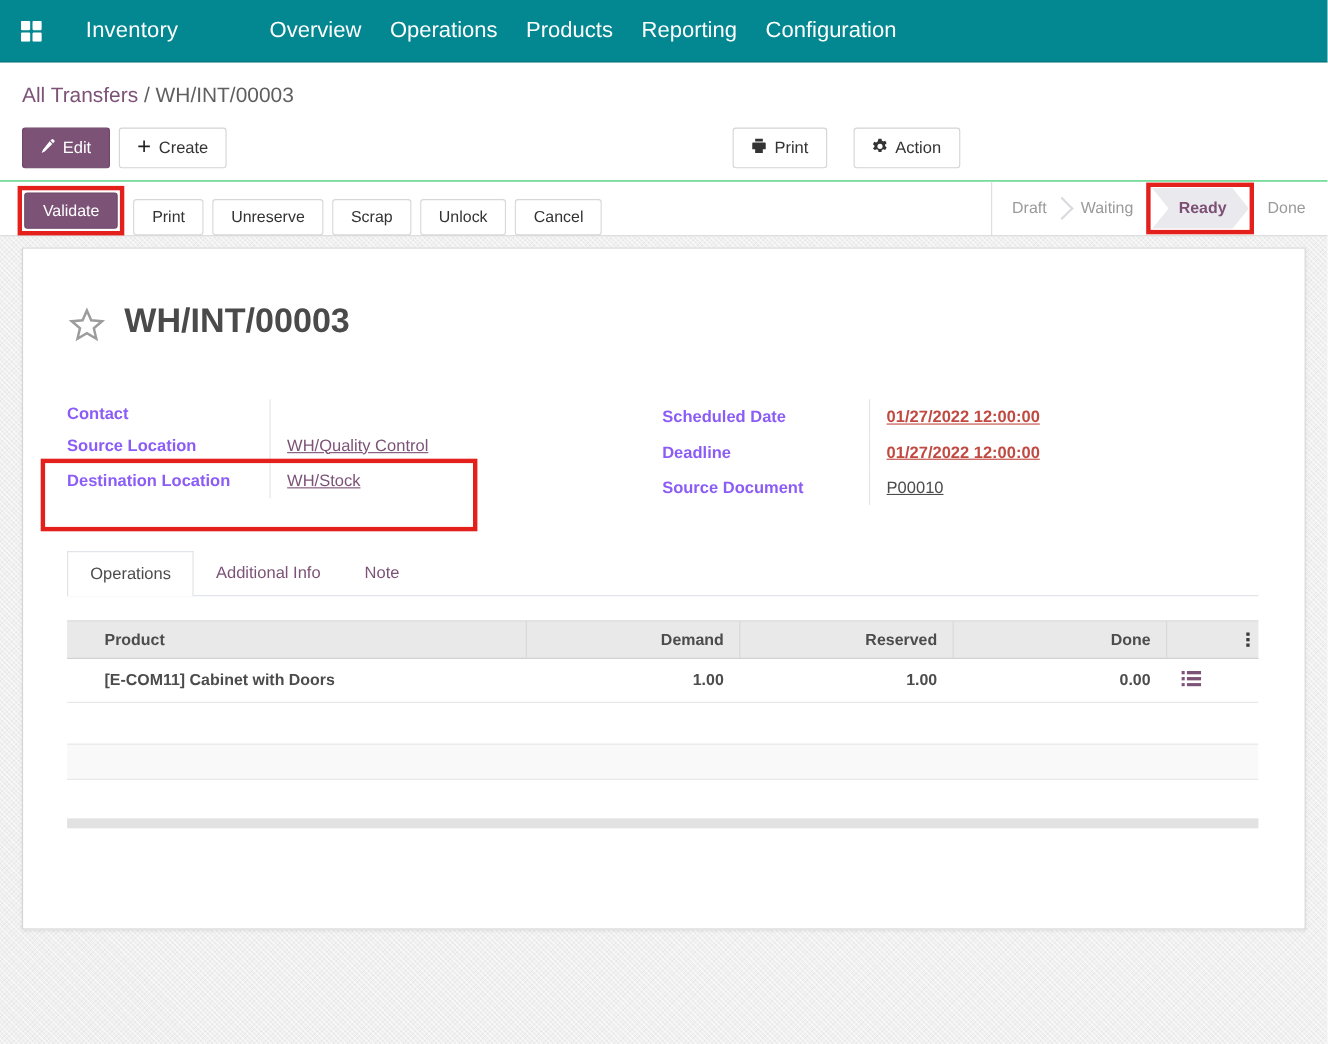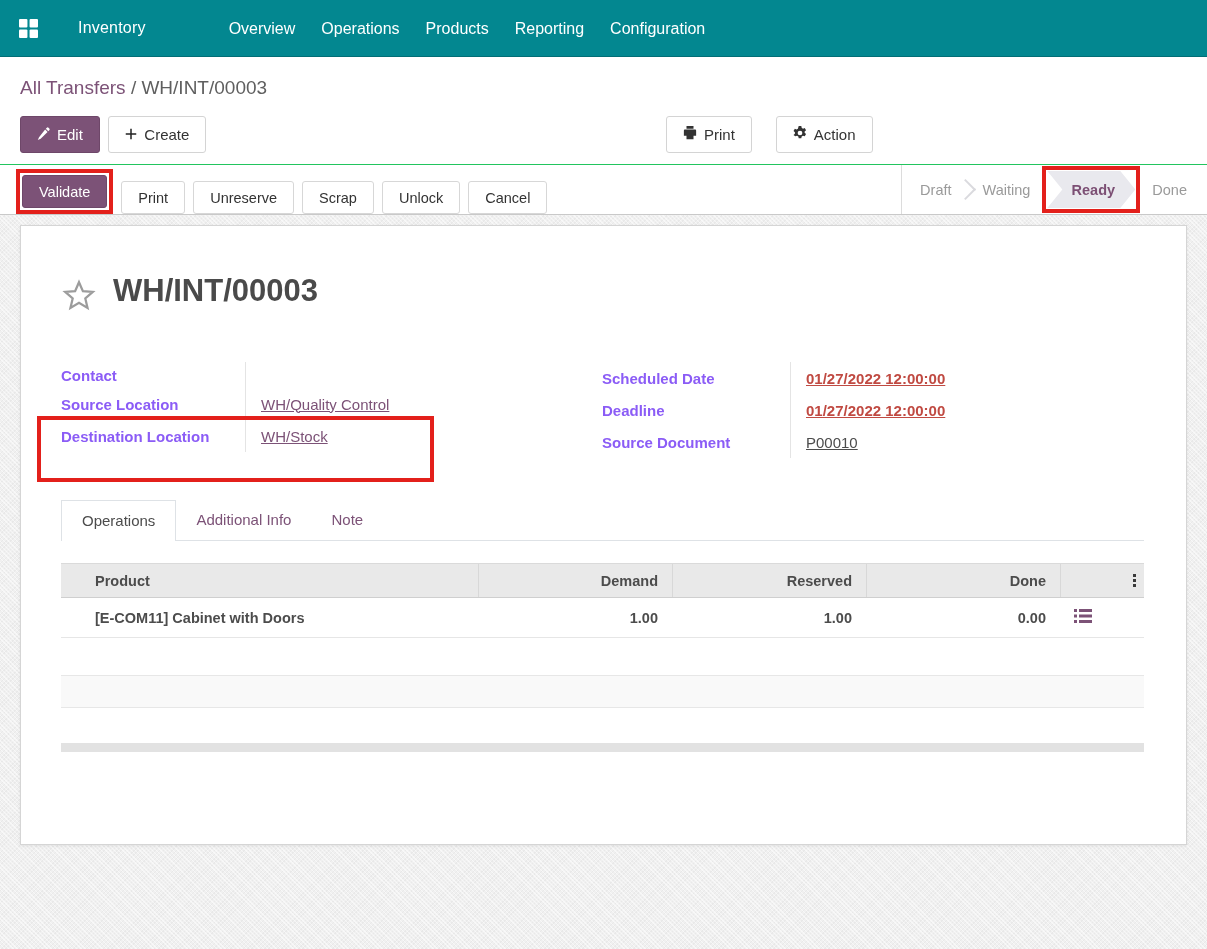--- a/index.html
+++ b/index.html
@@ -3,23 +3,23 @@
 <meta charset="utf-8">
 <style>
   * { box-sizing: border-box; margin: 0; padding: 0; }
   html,body { width:1207px; height:949px; overflow:hidden; }
   body { font-family:"Liberation Sans", sans-serif; color:#4c4c4c; background:#fff; }
 
   
   .navbar { height:57px; background:#038790; display:flex; align-items:center;
             border-bottom:1px solid rgba(0,0,0,.18); }
   .apps-btn { margin-left:19px; display:flex; align-items:center; cursor:pointer; }
-  .app-title { color:#fff; font-size:16px; margin-left:40px; letter-spacing:.2px; cursor:pointer; }
+  .app-title { color:#fff; font-size:20px; margin-left:40px; letter-spacing:.2px; cursor:pointer; }
   .nav-menu { display:flex; margin-left:70px; }
-  .nav-item { color:#fff; font-size:16px; padding:0 13px; line-height:57px; cursor:pointer; }
+  .nav-item { color:#fff; font-size:20px; padding:0 13px; line-height:57px; cursor:pointer; }
 
   
   .control-panel { background:#fff; padding-top:16px; border-bottom:1px solid #c9c9c9; }
   .breadcrumb { padding:0 20px; font-size:19px; line-height:30px; }
   .breadcrumb .parent { color:#7c5277; cursor:pointer; }
   .breadcrumb .tail { color:#5f5f5f; }
 
   .cp-buttons-row { position:relative; margin-top:13px; height:37px; padding:0 20px; }
   .btn { display:inline-flex; align-items:center; gap:7px; font-size:15px; height:37px;
          padding:0 16px; border:1px solid #d4d4d4; background:#fff; border-radius:3px;

